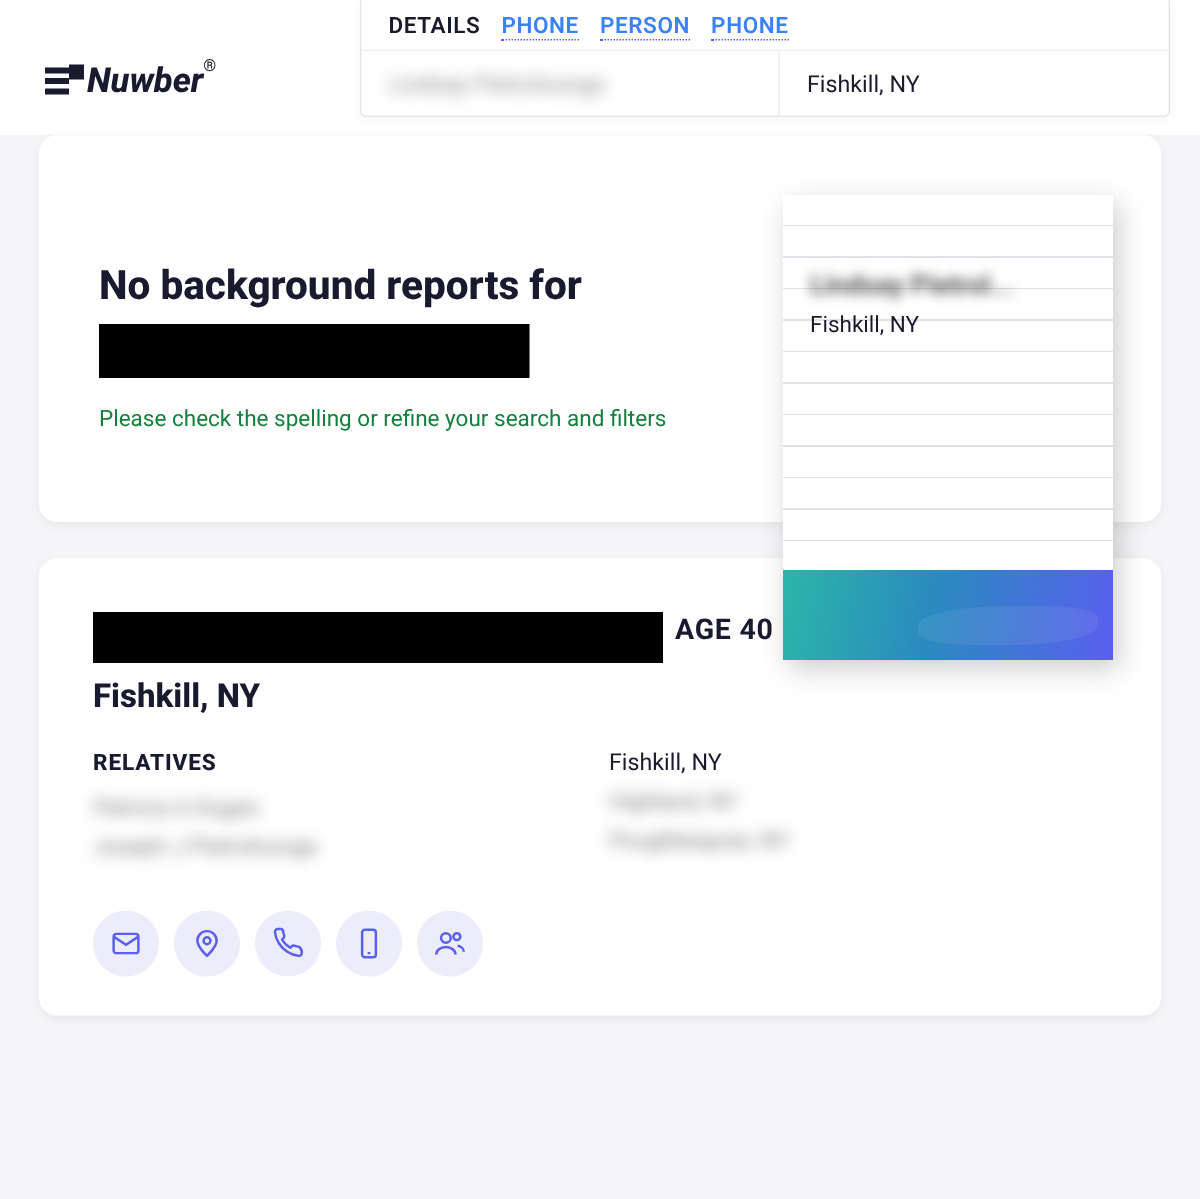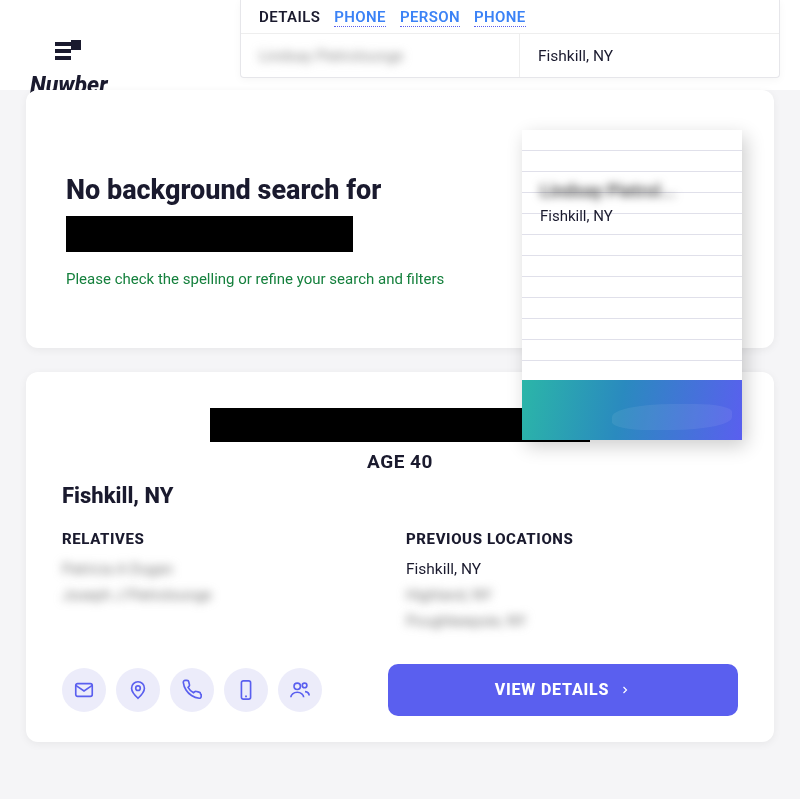--- a/index.html
+++ b/index.html
@@ -17,22 +17,21 @@
   position: relative;
   height: 90px;
   background: #fff;
 }
 .logo {
   position: absolute;
   left: 30px;
   top: 40px;
   display: flex;
   align-items: center;
-  gap: 10px;
-  flex-direction: column;
+  gap: 0;
 }
 .logo-icon {
   width: 28px;
   height: 22px;
   position: relative;
 }
 .logo-icon::before {
   content: '';
   position: absolute;
   left: 0;
@@ -193,23 +192,21 @@
   height: 26px;
   background: rgba(255,255,255,0.07);
   border-radius: 50% 30%;
 }
 
 .card2 {
   padding: 36px 36px 26px;
 }
 .row-agename {
   display: flex;
-  align-items: center;
   gap: 8px;
-  flex-direction: column;
 }
 .redact-long {
   background: #000;
   width: 380px;
   height: 34px;
 }
 .age-text {
   font-size: 19px;
   font-weight: 700;
   letter-spacing: 0.5px;
@@ -320,21 +317,21 @@
         <span class="blurred-text">Lindsay Pietrolounge</span>
       </div>
       <div class="search-loc">
         <span>Fishkill, NY</span>
       </div>
     </div>
   </div>
 </div>
 
 <div class="card card1">
-  <div class="noreports-title">No background search for</div>
+  <div class="noreports-title">No background reports for</div>
   <span class="redact-bar"></span>
   <div class="noreports-sub">Please check the spelling or refine your search and filters</div>
 
   <div class="folder">
     <div class="folder-lines">
       <div class="folder-name">Lindsay Pietrol...</div>
       <div class="folder-loc">Fishkill, NY</div>
     </div>
     <div class="folder-footer"></div>
   </div>
@@ -347,21 +344,20 @@
   </div>
   <div class="loc-title">Fishkill, NY</div>
 
   <div class="cols">
     <div class="col">
       <div class="col-title">RELATIVES</div>
       <div class="col-blur">Patricia A Dugan</div>
       <div class="col-blur">Joseph J Pietrolounge</div>
     </div>
     <div class="col">
-      <div class="col-title">PREVIOUS LOCATIONS</div>
       <div class="col-item">Fishkill, NY</div>
       <div class="col-blur">Highland, NY</div>
       <div class="col-blur">Poughkeepsie, NY</div>
     </div>
   </div>
 
   <div class="actions">
     <div class="icon-row">
       <div class="icon-pill">
         <svg viewBox="0 0 24 24">
@@ -388,20 +384,14 @@
       </div>
       <div class="icon-pill">
         <svg viewBox="0 0 24 24">
             <circle cx="9" cy="8" r="3.5"></circle>
             <path d="M2 20c0-3 3-5.5 7-5.5s7 2.5 7 5.5"></path>
             <circle cx="17" cy="7" r="2.5"></circle>
             <path d="M22 18c0-2.2-2-4-4.5-4.3"></path>
           </svg>
       </div>
     </div>
-    <div class="view-btn">
-      <span>VIEW DETAILS</span>
-      <svg viewBox="0 0 24 24">
-          <path d="M9 6l6 6-6 6"></path>
-        </svg>
-    </div>
   </div>
 </div>
 
 </body></html>

